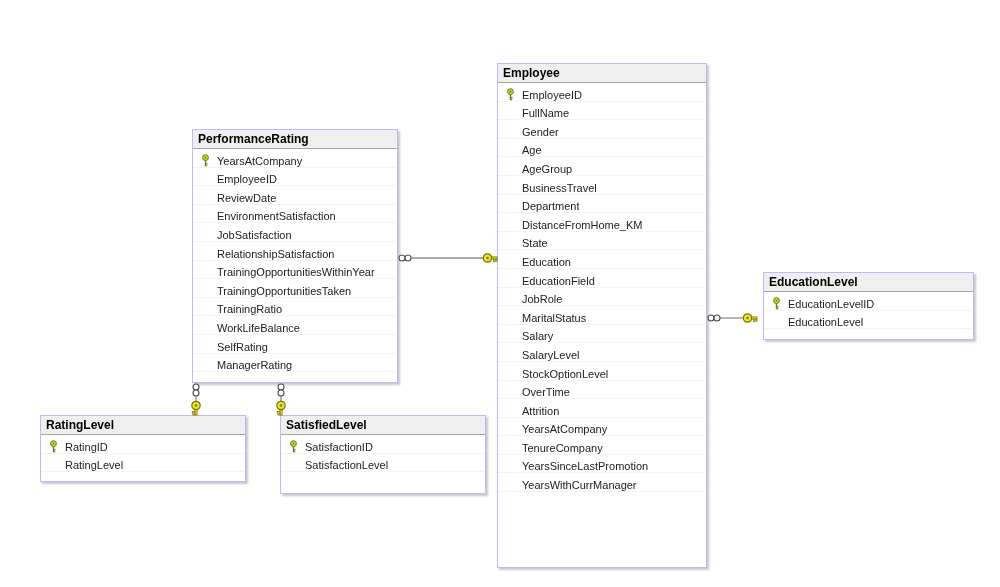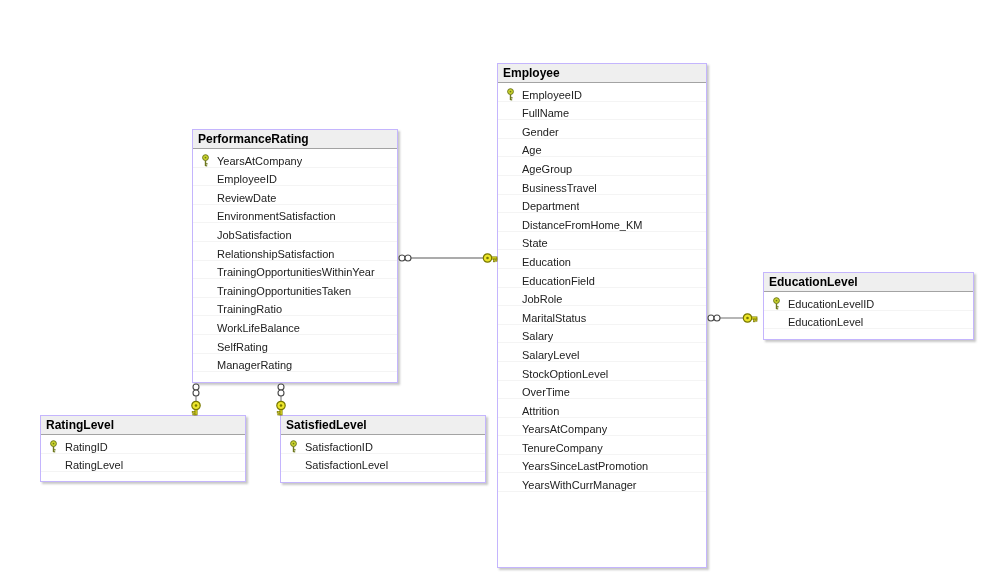--- a/index.html
+++ b/index.html
@@ -315,21 +315,21 @@
             </svg>
           </span>
           <span class="field-name">RatingID</span>
         </div>
         <div class="db-row">
           <span class="icon-cell"></span>
           <span class="field-name">RatingLevel</span>
         </div>
       </div>
     </div>
-    <div class="db-table" style="left: 280px; top: 415px; width: 206px; height: 68px;">
+    <div class="db-table" style="left: 280px; top: 415px; width: 206px; height: 79px;">
       <div class="db-table-header">SatisfiedLevel</div>
       <div class="db-rows">
         <div class="db-row">
           <span class="icon-cell">
             <svg width="9" height="13" viewBox="0 0 9 13">
               <circle cx="4.5" cy="3.6" r="2.9" fill="#ccd62c" stroke="#6d771d" stroke-width="1"></circle>
               <circle cx="4.5" cy="3.6" r="0.9" fill="#6d771d"></circle>
               <line x1="4.5" y1="6.5" x2="4.5" y2="12" stroke="#6d771d" stroke-width="1.4"></line>
               <line x1="4.5" y1="9.8" x2="6.6" y2="9.8" stroke="#6d771d" stroke-width="1.2"></line>
               <line x1="4.5" y1="11.8" x2="6.2" y2="11.8" stroke="#6d771d" stroke-width="1.2"></line>

